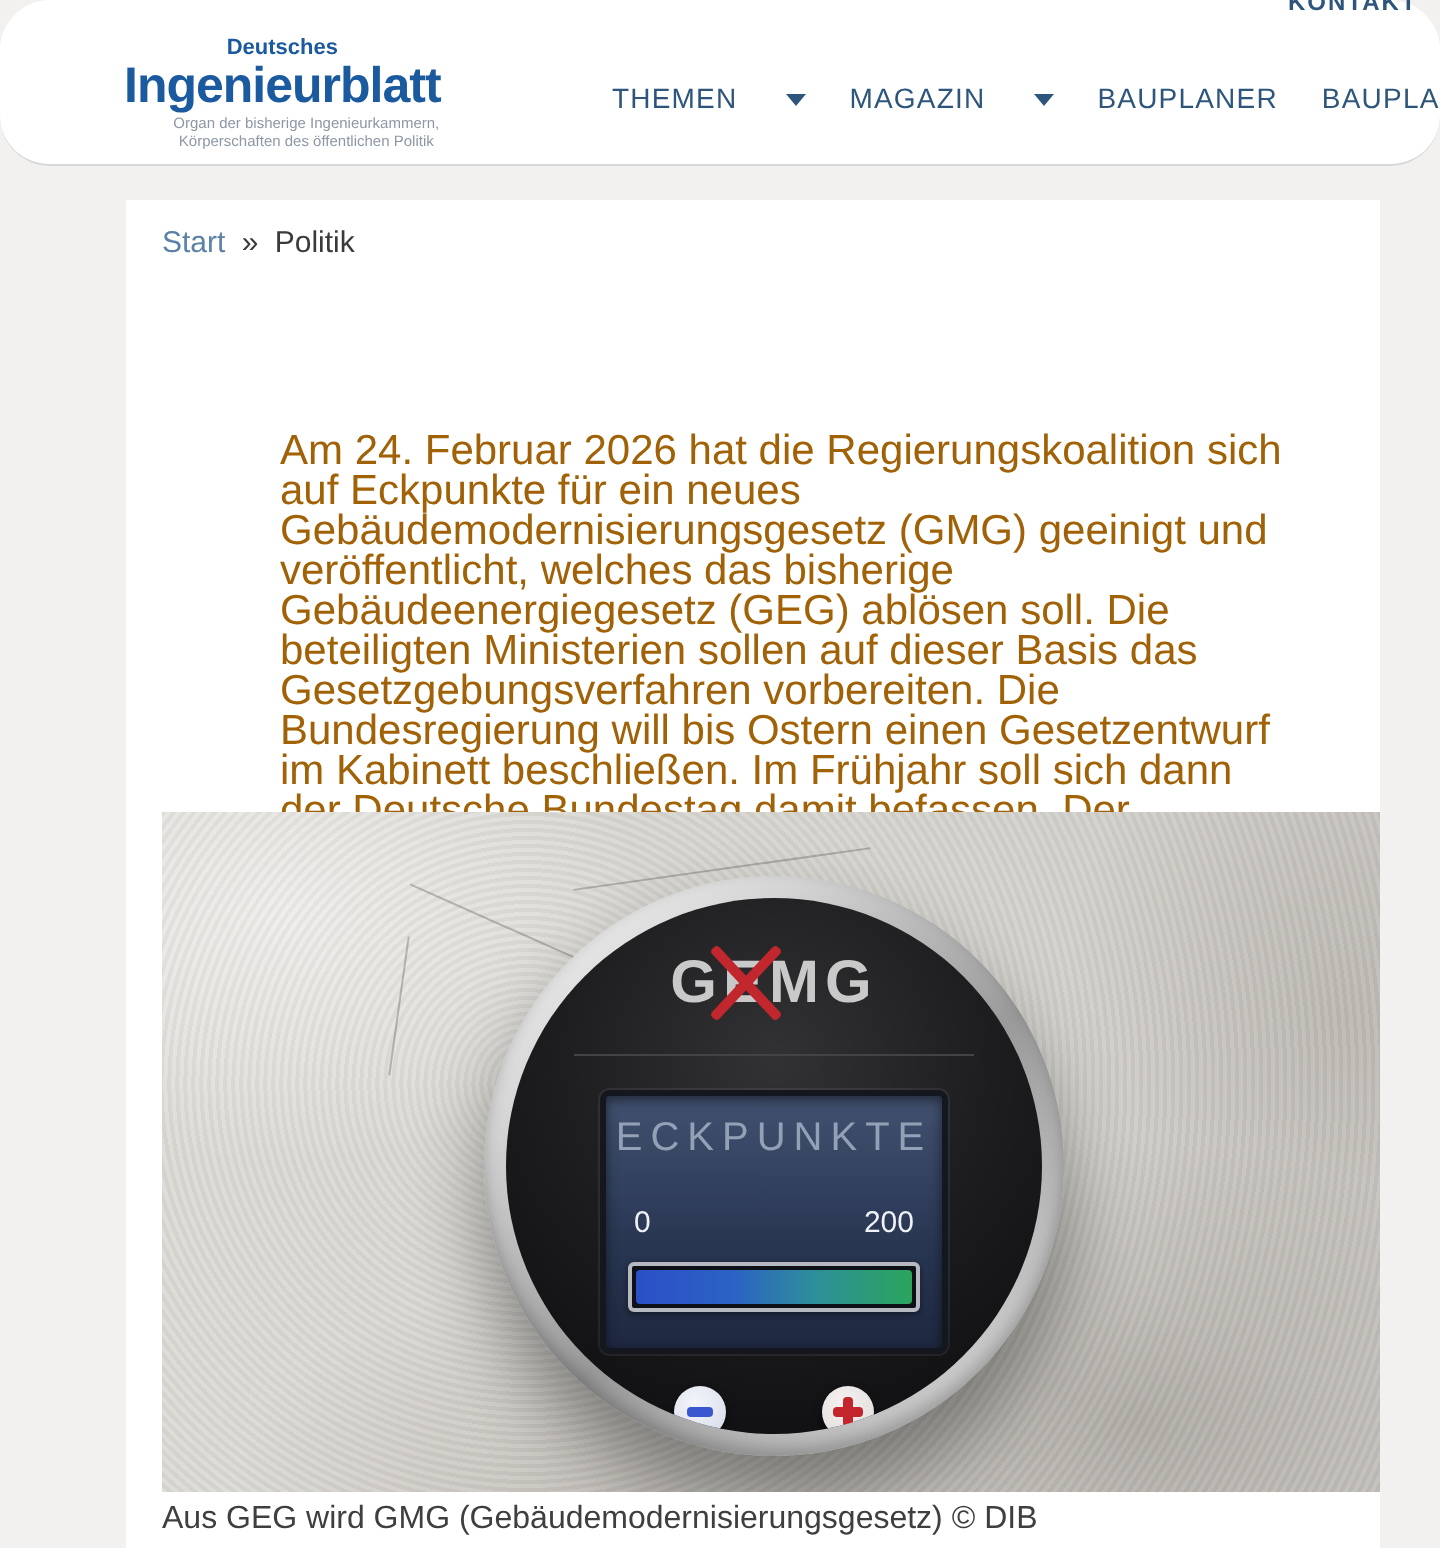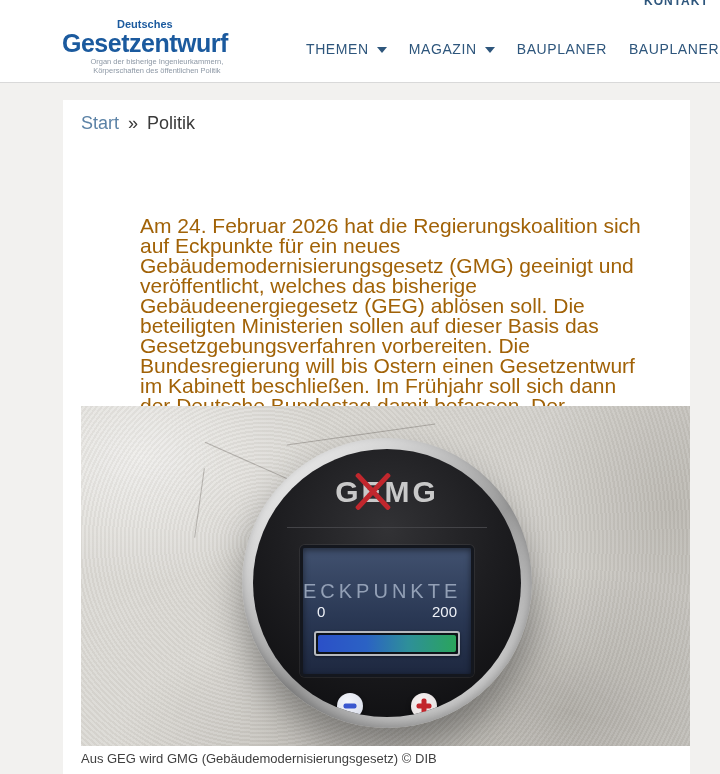--- a/index.html
+++ b/index.html
@@ -6,49 +6,49 @@
   html,body { background:#e9e8e6; }
   body { font-family:"Liberation Sans", sans-serif; }
   .screen {
     position:relative; width:720px; height:774px; margin:0 auto;
     background:#f2f1ef; overflow:hidden;
   }
 
   
   .header {
     position:absolute; left:0; top:0; width:720px; height:83px;
-    background:#ffffff; border-bottom:1px solid #d9d9d9;
+    background:#ffffff; border-bottom:1px solid #d9d9d9;border-radius:25px;
   }
   .kontakt {
     position:absolute; left:644px; top:-6px;
     font-size:12px; font-weight:bold; letter-spacing:1px; color:#2e567c;
     cursor:pointer;
   }
   .logo { position:absolute; left:62px; top:18px; cursor:pointer;text-align:center; }
   .logo-super { font-size:11px; font-weight:bold; color:#1b5a9e; line-height:12px; }
   .logo-name  { font-size:25px; font-weight:bold; color:#1b5a9e; letter-spacing:-0.5px; line-height:27px; }
   .logo-tagline { margin-left:24px; font-size:7.5px; color:#8d98a5; line-height:9px; }
 
   .nav {
     position:absolute; left:306px; top:41px;
     display:flex; align-items:center; gap:22px;
     font-size:14px; letter-spacing:0.6px; color:#2e567c; white-space:nowrap;
   }
-  .nav-item { display:flex; align-items:center; gap:8px; cursor:pointer; }
+  .nav-item { display:flex; align-items:center; gap:24px; cursor:pointer; }
   .chevron {
     width:0; height:0; border-left:5px solid transparent; border-right:5px solid transparent;
     border-top:6px solid #2e567c; margin-top:2px;
   }
 
   
   .card {
     position:absolute; left:63px; top:100px; width:627px; height:674px;
     background:#ffffff;
   }
-  .breadcrumb { position:absolute; left:18px; top:13px; font-size:18px; color:#3a3a3a; }
+  .breadcrumb { position:absolute; left:18px; top:13px; font-size:15px; color:#3a3a3a; }
   .breadcrumb .bc-home { color:#5b82a6; cursor:pointer; }
   .breadcrumb .bc-sep { color:#3a3a3a; margin:0 4px; }
 
   .article-title {
     position:absolute; left:18px; top:36px; width:590px;
     font-size:33px; color:#1f1f1f; letter-spacing:0.2px; font-weight:normal;
   }
   .article-subtitle {
     position:absolute; left:18px; top:82px; width:590px;
     font-size:19px; color:#2d3033; font-weight:normal;
@@ -104,21 +104,21 @@
   .gauge-sep { position:absolute; left:34px; right:34px; top:78px; height:1px; background:#434347; }
 
   .gauge-screen {
     position:absolute; left:50%; top:96px; transform:translateX(-50%);
     width:174px; height:132px; border-radius:5px;
     border:3px solid #14171e;
     background:linear-gradient(180deg,#41516f 0%, #2a3854 55%, #1e2840 100%);
     box-shadow:inset 0 2px 6px rgba(0,0,0,0.5), 0 0 0 1px rgba(255,255,255,0.07);
   }
   .screen-title {
-    position:absolute; left:0; right:0; top:32px; text-align:left;
+    position:absolute; left:0; right:0; top:10px; text-align:center;
     font-size:20px; letter-spacing:4px; color:#93a0b6;
   }
   .screen-scale {
     position:absolute; left:14px; right:14px; top:55px;
     display:flex; justify-content:space-between;
     font-size:15px; color:#eef1f7;
   }
   .bar-frame {
     position:absolute; left:11px; right:11px; top:83px; height:25px;
     border:2px solid #b6b9bf; border-radius:3px; background:#0e1218; padding:2px;
@@ -144,34 +144,34 @@
     width:13px; height:5px; border-radius:2px; background:#3a57cf;
   }
   .glyph-plus-h, .glyph-plus-v {
     position:absolute; left:50%; top:50%; background:#c2262c; border-radius:2px;
   }
   .glyph-plus-h { width:15px; height:5px; transform:translate(-50%,-50%); }
   .glyph-plus-v { width:5px; height:15px; transform:translate(-50%,-50%); }
 
   .photo-caption {
     position:absolute; left:18px; top:651px;
-    font-size:13px; color:#3f3f3f;text-align:right;
+    font-size:16px; color:#3f3f3f;text-align:right;
   }
 </style>
 </head>
 <body>
 
 <div class="screen">
 
   <div class="header">
     <div class="kontakt">KONTAKT</div>
 
     <div class="logo">
       <div class="logo-super">Deutsches</div>
-      <div class="logo-name">Gesetzentwurf</div>
+      <div class="logo-name">Ingenieurblatt</div>
       <div class="logo-tagline">
         <div>Organ der bisherige Ingenieurkammern,</div>
         <div>Körperschaften des öffentlichen Politik</div>
       </div>
     </div>
 
     <div class="nav">
       <div class="nav-item">
         <span>THEMEN</span>
         <span class="chevron"></span>

